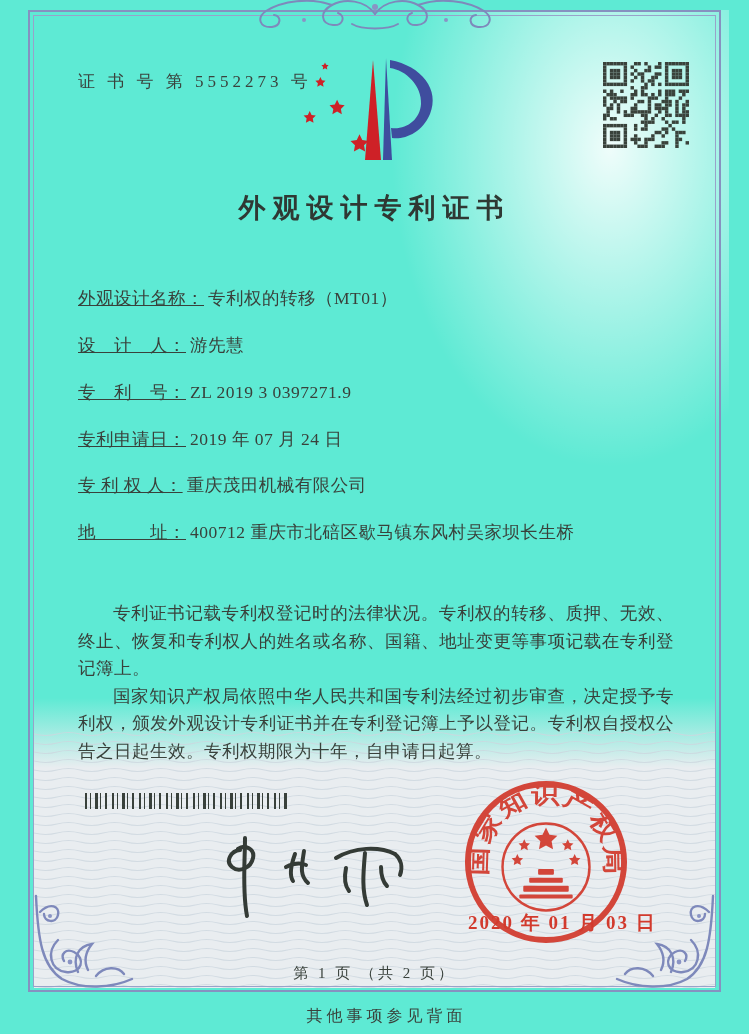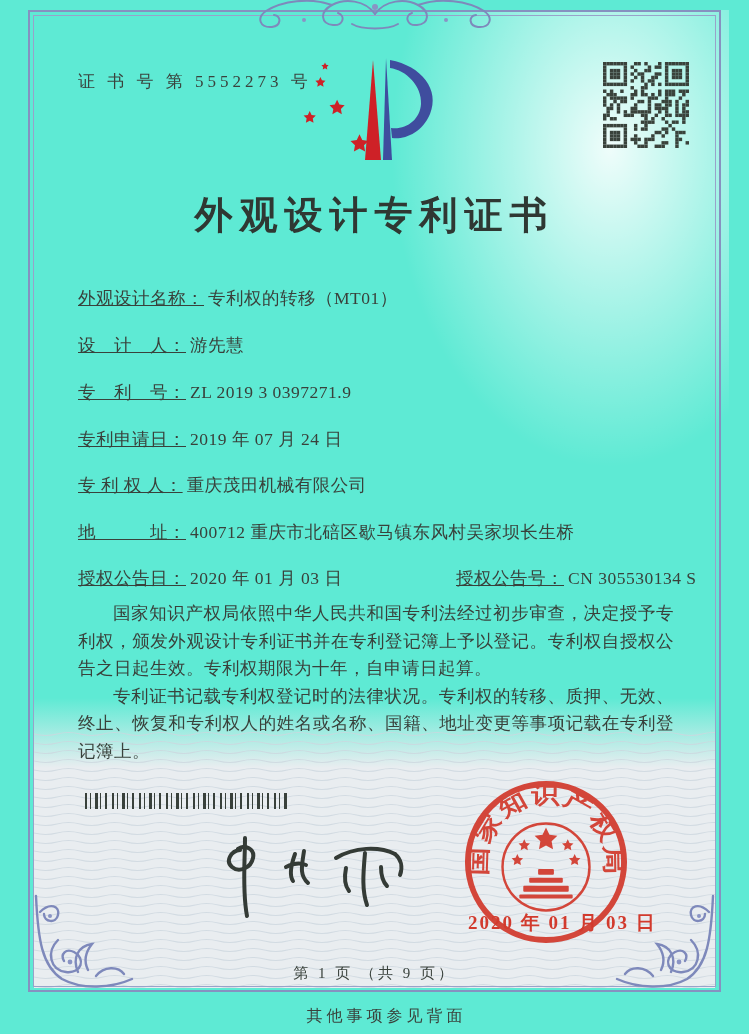--- a/index.html
+++ b/index.html
@@ -15,21 +15,21 @@
   
   .band{position:absolute;left:34px;right:34px;top:698px;height:290px;
     background:linear-gradient(to bottom,rgba(233,237,240,0),#e9edf0 70px,#e9edf0);}
   .band svg{position:absolute;left:0;top:30px;width:100%;height:260px;}
   .cert-no{position:absolute;left:78px;top:70px;font-size:17px;color:#3a423c;letter-spacing:4px;}
   
   .logo{position:absolute;left:302px;top:56px;width:142px;height:112px;}
   
   .qr{position:absolute;left:603px;top:62px;width:86px;height:86px;}
   .title{position:absolute;left:0;top:190px;width:100%;text-align:center;
-    font-size:38px;font-weight:bold;color:#2f3833;letter-spacing:7px;}
+    font-size:27px;font-weight:bold;color:#2f3833;letter-spacing:7px;}
   .row{position:absolute;left:78px;font-size:17.5px;color:#39413b;letter-spacing:.5px;white-space:nowrap;}
   .row .lab{color:#39413b;text-decoration:underline;}
   .row .val{margin-left:4px;}
   .pair2{position:absolute;left:378px;top:0;}
   .body-text{position:absolute;left:78px;top:600px;width:596px;font-size:17.5px;
     color:#39413b;line-height:27.5px;text-align:justify;letter-spacing:.5px;}
   .body-text p{margin:0;text-indent:2em;}
   .barcode{position:absolute;left:85px;top:793px;width:203px;height:16px;
     background:repeating-linear-gradient(90deg,
       #39413b 0 2px,transparent 2px 5px,#39413b 5px 6px,transparent 6px 10px,
@@ -459,30 +459,24 @@
   </div>
   <div class="row" style="top:427px">
     <span class="lab">专利申请日：</span><span class="val">2019 年 07 月 24 日</span>
   </div>
   <div class="row" style="top:473px">
     <span class="lab">专 利 权 人：</span><span class="val">重庆茂田机械有限公司</span>
   </div>
   <div class="row" style="top:520px">
     <span class="lab">地　　　址：</span><span class="val">400712 重庆市北碚区歇马镇东风村吴家坝长生桥</span>
   </div>
-  <div class="row" style="top:566px">
-    <span class="lab">授权公告日：</span><span class="val">2020 年 01 月 03 日</span>
-    <span class="pair2">
-      <span class="lab">授权公告号：</span><span class="val">CN 305530134 S</span>
-    </span>
-  </div>
 
   <div class="body-text">
+    <p>专利证书记载专利权登记时的法律状况。专利权的转移、质押、无效、终止、恢复和专利权人的姓名或名称、国籍、地址变更等事项记载在专利登记簿上。</p>
     <p>国家知识产权局依照中华人民共和国专利法经过初步审查，决定授予专利权，颁发外观设计专利证书并在专利登记簿上予以登记。专利权自授权公告之日起生效。专利权期限为十年，自申请日起算。</p>
-    <p>专利证书记载专利权登记时的法律状况。专利权的转移、质押、无效、终止、恢复和专利权人的姓名或名称、国籍、地址变更等事项记载在专利登记簿上。</p>
   </div>
 
   <div class="barcode"></div>
 
 
   <svg class="sig" viewBox="0 0 235 95">
     <g stroke="#343b36" fill="none" stroke-width="4" stroke-linecap="round" stroke-linejoin="round">
       <path d="M42,20 C33,21 27,31 34,37 C41,43 53,38 55,28 C57,19 47,14 40,19"></path>
       <path d="M47,8 C47,32 44,60 49,86"></path>
       <path d="M97,24 C93,35 91,45 95,51"></path>
@@ -512,16 +506,16 @@
       <path d="M107,62 l1.8,3.7 4,.6 -2.9,2.8 .7,4 -3.6-1.9 -3.6,1.9 .7-4 -2.9-2.8 4-.6 Z"></path>
       <path d="M114,77 l1.8,3.7 4,.6 -2.9,2.8 .7,4 -3.6-1.9 -3.6,1.9 .7-4 -2.9-2.8 4-.6 Z"></path>
       <rect x="77" y="92" width="16" height="6" rx="1"></rect>
       <rect x="68" y="101" width="34" height="5" rx="1"></rect>
       <rect x="62" y="109" width="46" height="6" rx="1"></rect>
       <rect x="58" y="118" width="54" height="4" rx="1"></rect>
     </g>
   </svg>
   <div class="seal-date">2020 年 01 月 03 日</div>
 
-  <div class="page-no">第 1 页 （共 9 页）</div>
+  <div class="page-no">第 1 页 （共 2 页）</div>
   <div class="back-note">其他事项参见背面</div>
 
 </div>
 
 </body></html>

